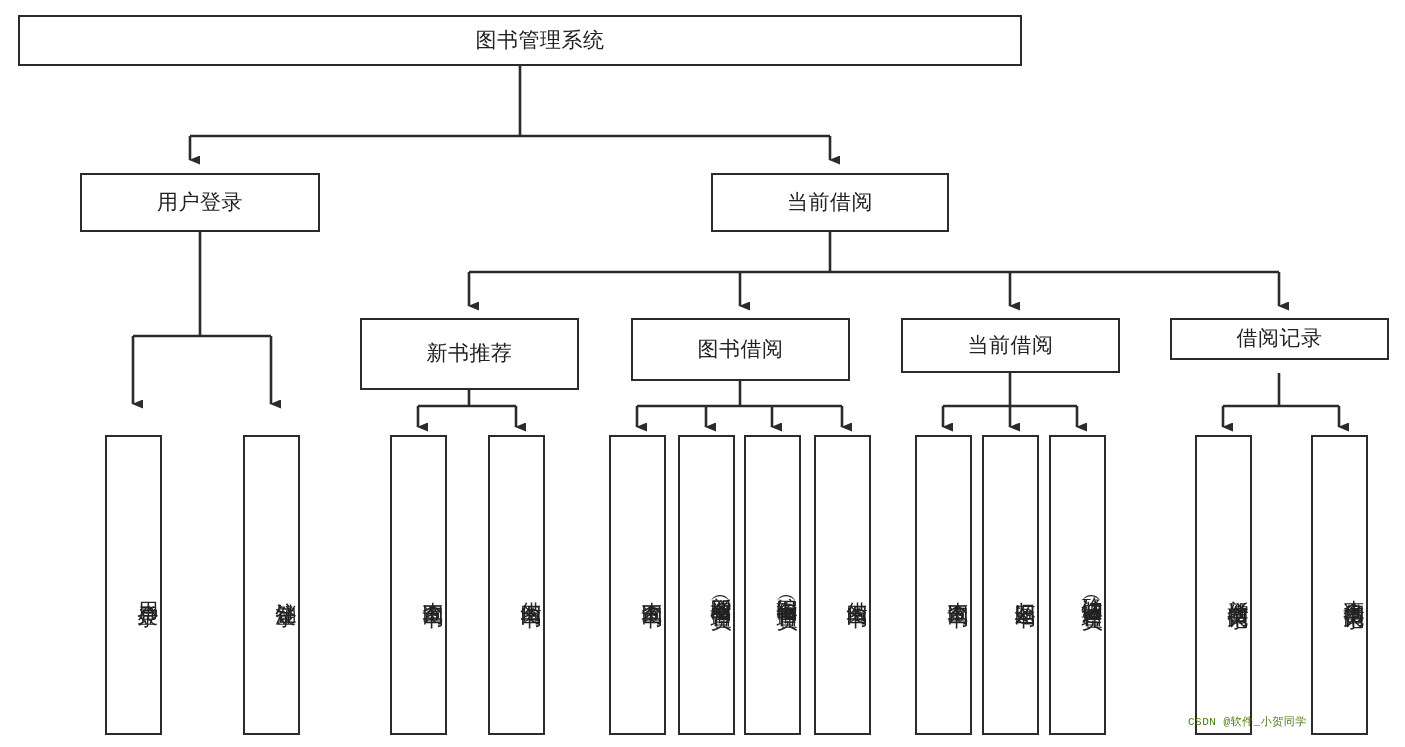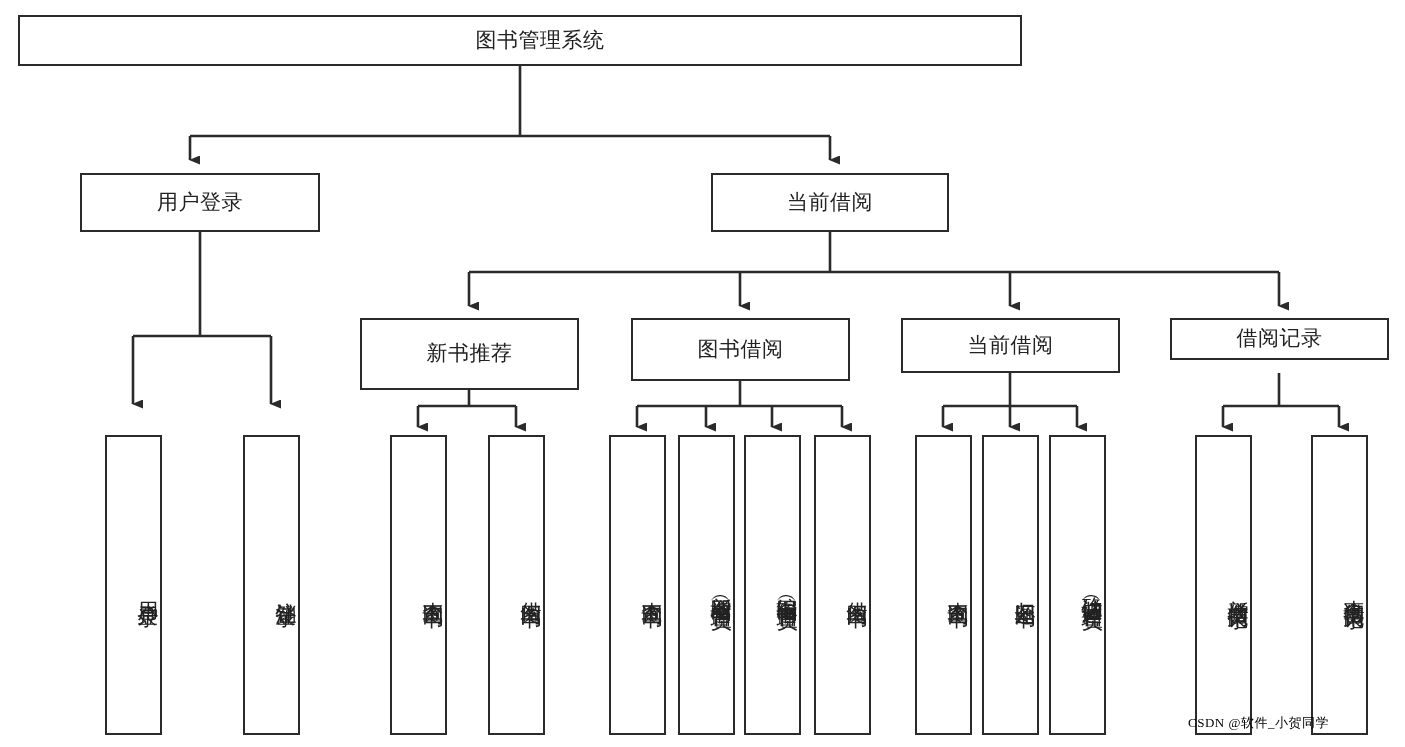--- a/index.html
+++ b/index.html
@@ -59,26 +59,26 @@
   }
   .node.vert .vlabel {
     writing-mode: vertical-rl;
     text-orientation: upright;
     display: block;
   }
   .watermark {
     position: absolute;
     left: 1188px;
     top: 714px;
-    font-size: 13px;
-    color: #000000;
+    font-size: 11px;
+    color: #4d7c0f;
     letter-spacing: 0.5px;
     white-space: nowrap;
     z-index: 3;
-    font-family: Liberation Serif, serif;
+    font-family: Liberation Mono, monospace;
   }
 </style>
 </head>
 <body>
 
 <div id="canvas">
 
   <svg id="edges" viewBox="0 0 1405 747" width="1405" height="747">
     <defs>
       <marker id="arrowhead" markerWidth="9" markerHeight="11" refX="4.5" refY="10" orient="auto" markerUnits="userSpaceOnUse">

